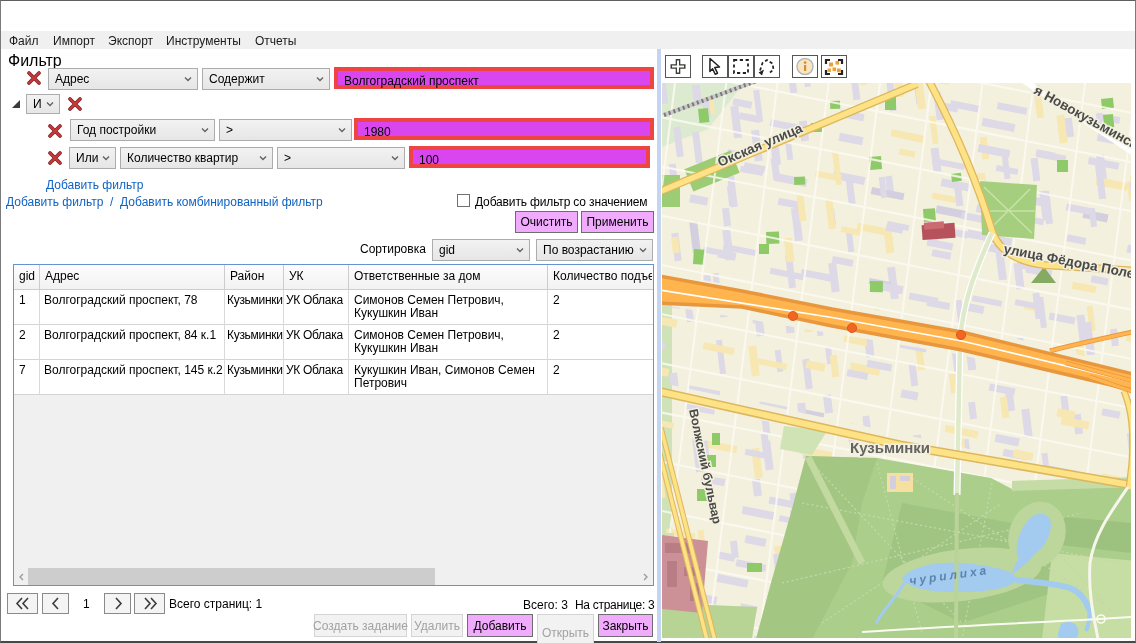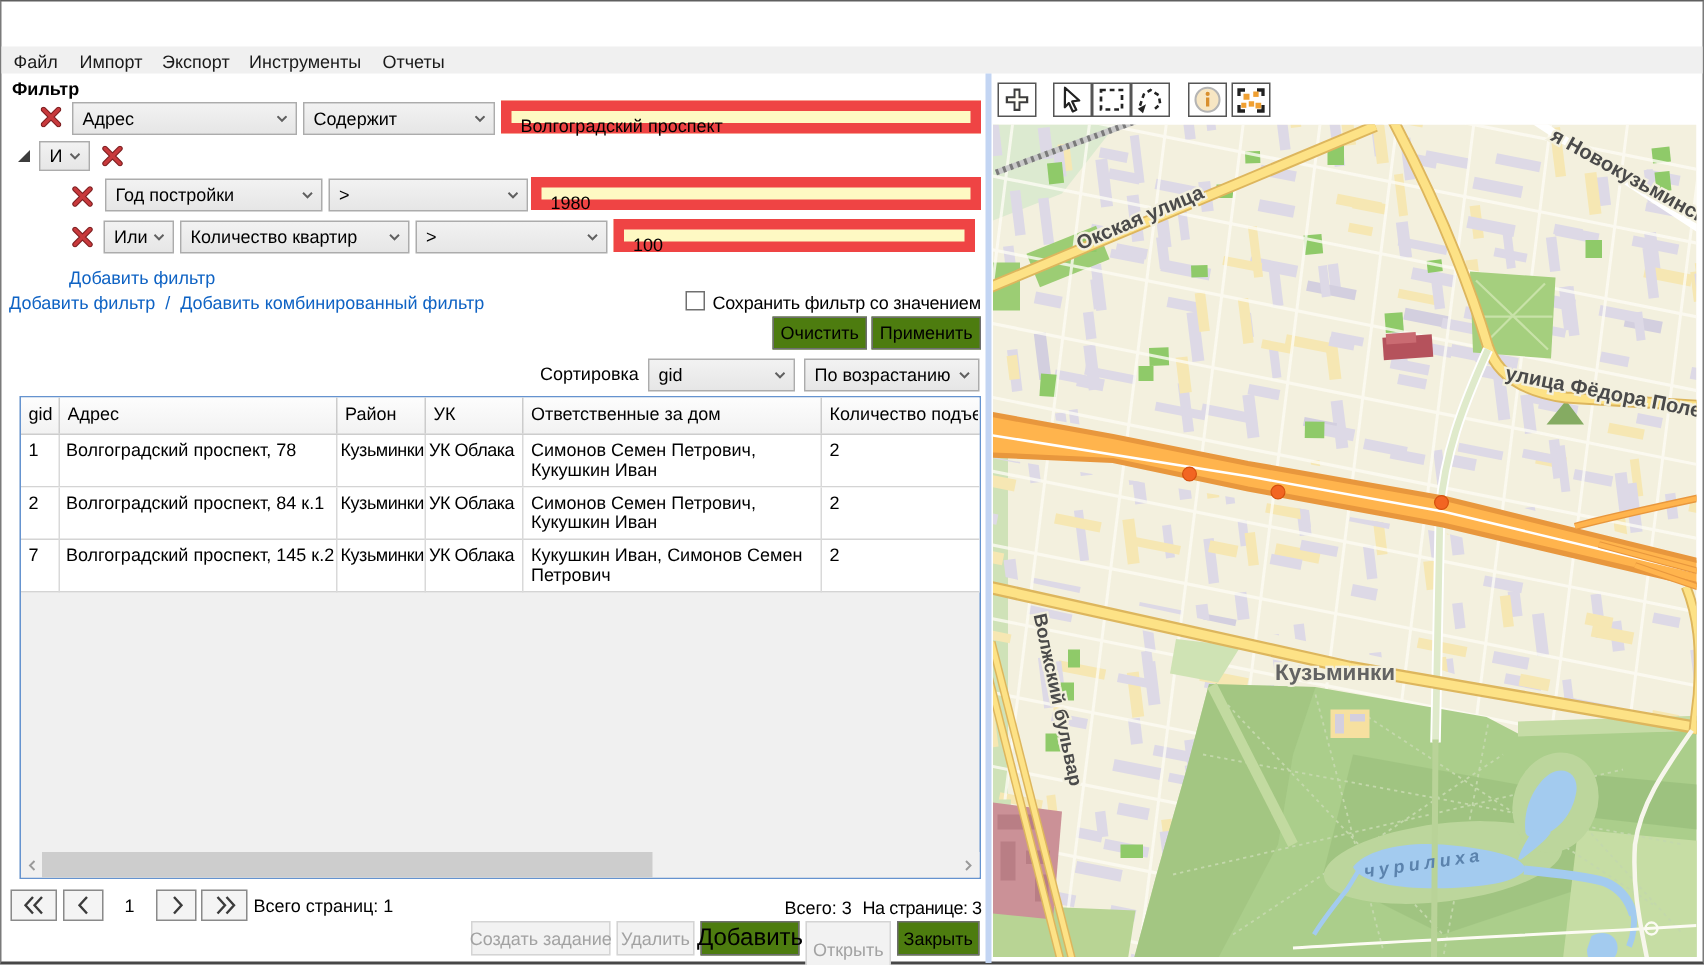--- a/index.html
+++ b/index.html
@@ -3,36 +3,36 @@
 *{margin:0;padding:0;box-sizing:border-box}
 html,body{width:1136px;height:643px;overflow:hidden;background:#fff;
  font-family:"Liberation Sans",sans-serif;-webkit-font-smoothing:antialiased}
 #win{position:absolute;left:0;top:0;width:1136px;height:643px;background:#fff;
  border:1px solid #7a7a7a;border-top:1px solid #5f5f5f;border-bottom:2px solid #474747}
 .abs{position:absolute}
 #titlebar{position:absolute;left:0;top:0;width:1134px;height:30px;background:#fff}
 #menubar{position:absolute;left:0;top:30px;width:1134px;height:18px;background:#f0f0f0}
 #menubar span{position:absolute;top:3px;font-size:12px;color:#1a1a1a}
 .cmb{position:absolute;background:linear-gradient(#f2f2f2,#e6e6e6);border:1px solid #acacac;color:#000}
-.inp{position:absolute;background:#fef9c3;border:7px solid #ef4444;color:#000}
+.inp{position:absolute;background:#d946ef;border:4px solid #ef4444;color:#000}
 .lnk{position:absolute;color:#0f63c4;font-size:12px;white-space:nowrap}
-.btn{position:absolute;background:#4d7c0f;border:1px solid #6e6e6e;color:#000;
+.btn{position:absolute;background:#f0abfc;border:1px solid #6e6e6e;color:#000;
  display:flex;align-items:center;justify-content:center;white-space:nowrap}
 .btn.dis{background:#f2f2f2;border:1px solid #d4d4d4;color:#a2a2a2}
 .cell{position:absolute;font-size:12px;color:#000;line-height:13px;white-space:nowrap;overflow:hidden}
 </style></head><body>
 <div id="win">
     <div id="menubar">
       <span style="left:8px">Файл</span>
       <span style="left:52px">Импорт</span>
       <span style="left:107px">Экспорт</span>
       <span style="left:165px">Инструменты</span>
       <span style="left:254px">Отчеты</span>
     </div>
-    <span class="abs" style="left:7px;top:51px;font-size:12px;font-weight:bold">Фильтр</span>
+    <span class="abs" style="left:7px;top:51px;font-size:16px;font-weight:normal">Фильтр</span>
     <svg style="position:absolute;left:26px;top:70px" width="14" height="14" viewBox="0 0 14 14">
       <path d="M2,2 L12,12 M12,2 L2,12" stroke="#7c1f21" stroke-width="3.6" stroke-linecap="round"></path>
       <path d="M2,2 L12,12 M12,2 L2,12" stroke="#c8393c" stroke-width="2.2" stroke-linecap="round"></path>
     </svg>
     <div class="cmb" style="left:47px;top:67px;width:150px;height:22px">
       <span style="position:absolute;left:6px;top:3px;font-size:12px">Адрес</span>
     </div>
     <svg style="position:absolute;left:183px;top:76px" width="8" height="5" viewBox="0 0 8 5">
       <path d="M1,0.5 L4,3.5 L7,0.5" stroke="#606060" stroke-width="1.3" fill="none"></path>
     </svg>
@@ -98,21 +98,21 @@
     </div>
     <svg style="position:absolute;left:390px;top:155px" width="8" height="5" viewBox="0 0 8 5">
       <path d="M1,0.5 L4,3.5 L7,0.5" stroke="#606060" stroke-width="1.3" fill="none"></path>
     </svg>
     <div class="inp" style="left:408px;top:145px;width:241px;height:22px">
       <span style="position:absolute;left:6px;top:3px;font-size:12px">100</span>
     </div>
     <span class="lnk" style="left:45px;top:177px">Добавить фильтр</span>
     <span class="lnk" style="left:5px;top:194px">Добавить фильтр&nbsp; /&nbsp; Добавить комбинированный фильтр</span>
     <div class="abs" style="left:456px;top:193px;width:13px;height:13px;background:#fff;border:1px solid #707070"></div>
-    <span class="abs" style="left:474px;top:194px;font-size:12px;letter-spacing:-0.15px">Сохранить фильтр со значением</span>
+    <span class="abs" style="left:474px;top:194px;font-size:12px;letter-spacing:-0.15px">Добавить фильтр со значением</span>
     <div class="btn" style="left:514px;top:210px;width:63px;height:22px;font-size:12px">Очистить</div>
     <div class="btn" style="left:580px;top:210px;width:73px;height:22px;font-size:12px">Применить</div>
     <span class="abs" style="left:359px;top:241px;font-size:12px">Сортировка</span>
     <div class="cmb" style="left:431px;top:238px;width:98px;height:22px">
       <span style="position:absolute;left:6px;top:3px;font-size:12px">gid</span>
     </div>
     <svg style="position:absolute;left:515px;top:247px" width="8" height="5" viewBox="0 0 8 5">
       <path d="M1,0.5 L4,3.5 L7,0.5" stroke="#606060" stroke-width="1.3" fill="none"></path>
     </svg>
     <div class="cmb" style="left:535px;top:238px;width:117px;height:22px">
@@ -199,21 +199,21 @@
     <div class="btn" style="left:133px;top:592px;width:31px;height:21px;background:#f4f4f4;border-color:#8a8a8a">
       <svg width="18" height="13" viewBox="0 0 18 13">
         <path d="M4,1 L9,6.5 L4,12 M10,1 L15,6.5 L10,12" stroke="#3b3b3b" stroke-width="1.6" fill="none"></path>
       </svg>
     </div>
     <span class="abs" style="left:168px;top:596px;font-size:12px">Всего страниц: 1</span>
     <span class="abs" style="left:522px;top:597px;font-size:12px">Всего: 3</span>
     <span class="abs" style="left:574px;top:597px;font-size:12px;letter-spacing:-0.3px">На странице: 3</span>
     <div class="btn dis" style="left:313px;top:613px;width:93px;height:23px;font-size:12px">Создать задание</div>
     <div class="btn dis" style="left:410px;top:613px;width:52px;height:23px;font-size:12px">Удалить</div>
-    <div class="btn" style="left:466px;top:613px;width:66px;height:23px;font-size:16px">Добавить</div>
+    <div class="btn" style="left:466px;top:613px;width:66px;height:23px;font-size:12px">Добавить</div>
     <div class="btn dis" style="left:536px;top:613px;width:57px;height:37px;font-size:12px">Открыть</div>
     <div class="btn" style="left:597px;top:613px;width:55px;height:23px;font-size:12px">Закрыть</div>
     <div class="abs" style="left:656px;top:48px;width:4px;height:593px;background:#c3d5f3"></div>
     <div class="abs" style="left:664px;top:54px;width:26px;height:23px;background:#fff;border:1px solid #555"><svg width="24" height="21" viewBox="0 0 24 21">
         <path d="M12,3 V18 M4.5,10.5 H19.5" stroke="#3c3c3c" stroke-width="4.6"></path>
         <path d="M12,4.5 V16.5 M6,10.5 H18" stroke="#fdfcf4" stroke-width="2"></path>
       </svg></div>
     <div class="abs" style="left:701px;top:54px;width:26px;height:23px;background:#fff;border:1px solid #555"><svg width="24" height="21" viewBox="0 0 24 21">
         <path d="M7,2.5 L16.5,11 L11.8,11.6 L14.5,17.2 L12.2,18.3 L9.6,12.7 L6.9,15.5 Z" fill="#fff" stroke="#222" stroke-width="1.5" stroke-linejoin="round"></path>
       </svg></div>

